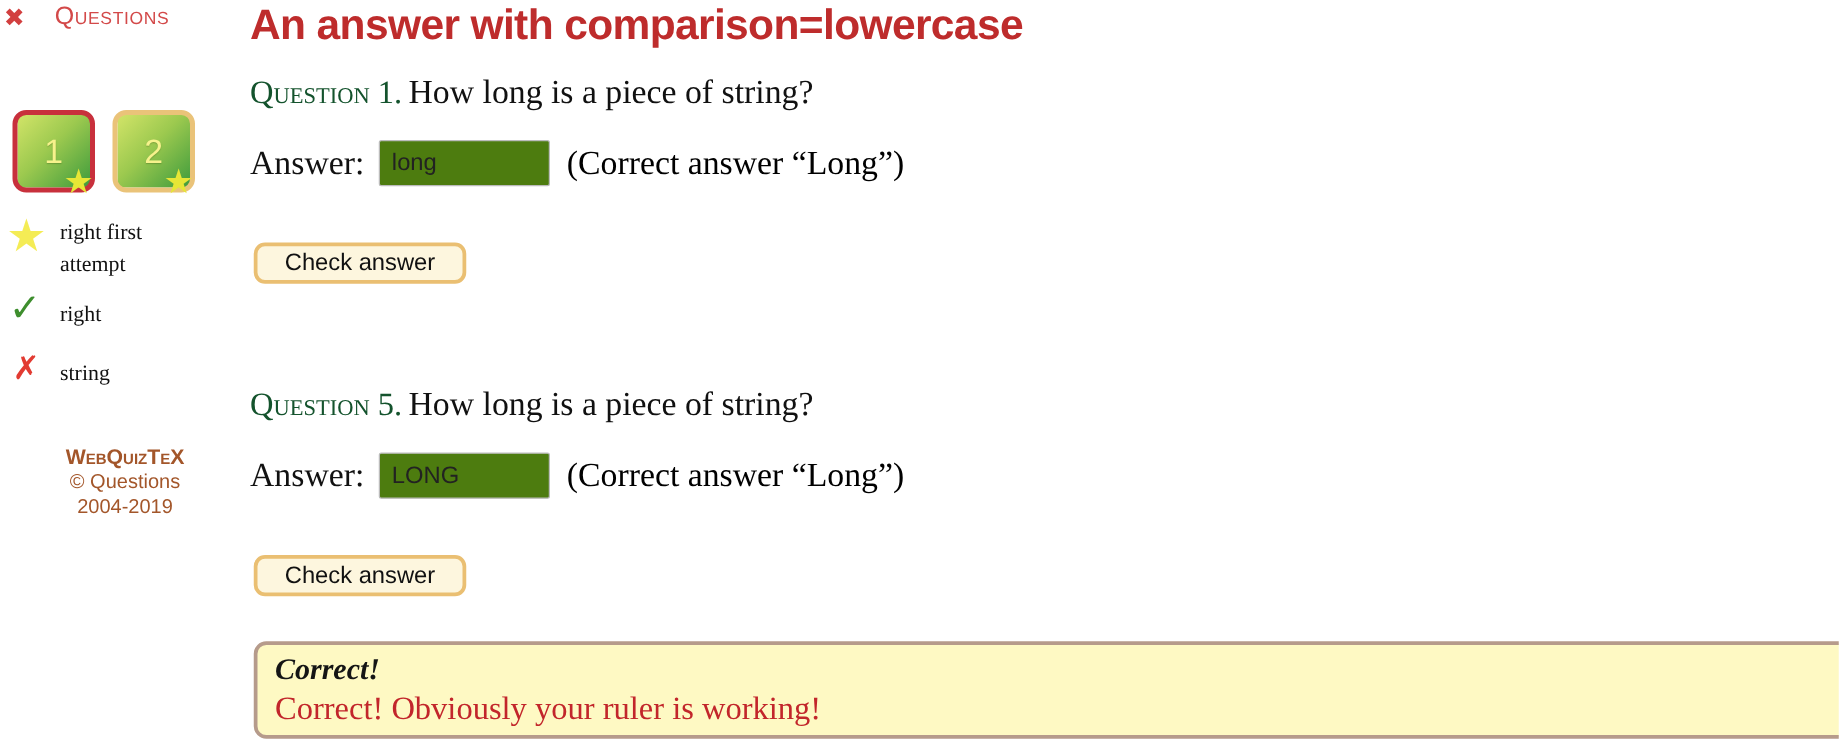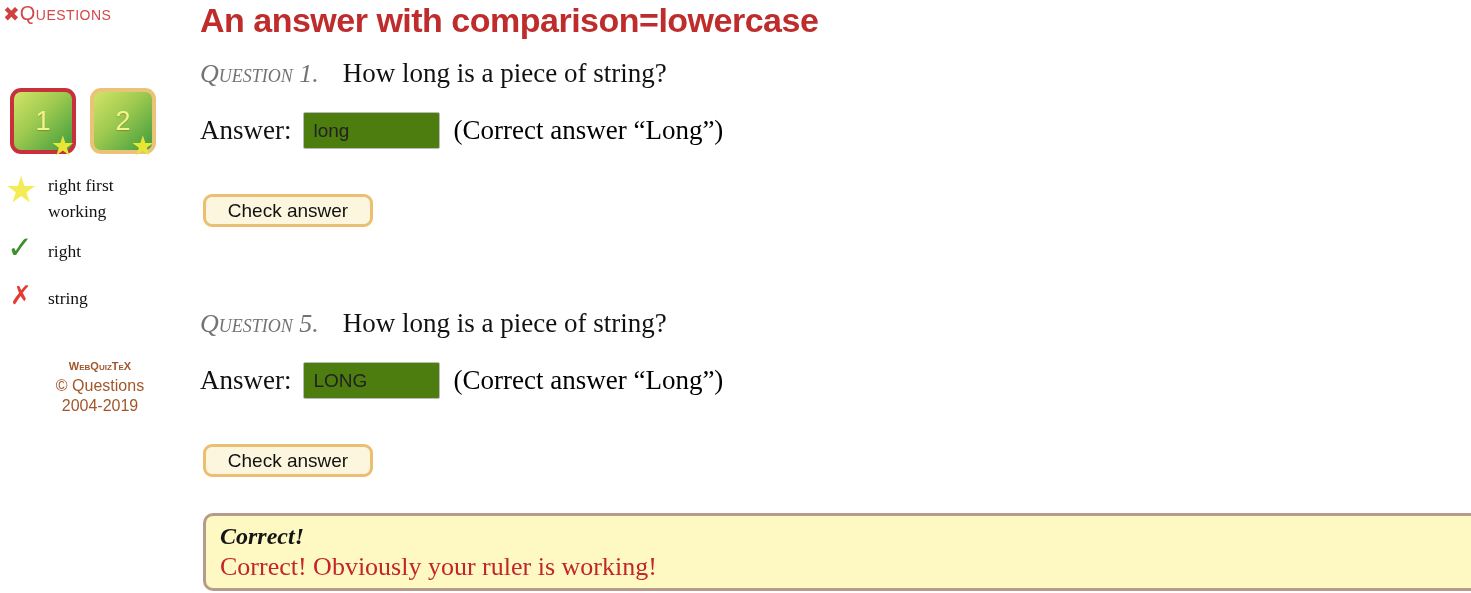--- a/index.html
+++ b/index.html
@@ -3,21 +3,21 @@
 <meta charset="utf-8">
 <style>
   * { margin:0; padding:0; box-sizing:border-box; }
   html,body { width:1471px; height:593px; background:#fff; overflow:hidden; position:relative;
               font-family:"Liberation Serif", serif; }
 
   
   .sidebar { position:absolute; left:0; top:0; width:196px; height:593px; }
   .sb-header { position:absolute; left:3px; top:2px; display:flex; align-items:center; cursor:pointer; }
   .x-icon { color:#d23f3f; font-size:20px; line-height:22px; font-family:"DejaVu Sans", sans-serif; }
-  .sb-title { margin-left:0; color:#d34949; font-family:"Liberation Sans", sans-serif;
+  .sb-title { margin-left:24px; color:#d34949; font-family:"Liberation Sans", sans-serif;
               font-variant:small-caps; font-size:20px; letter-spacing:0.5px; }
 
   .qbtn { position:absolute; top:88px; width:66px; height:66px; border-radius:11px;
           background:linear-gradient(135deg,#d2e468 0%,#9cc94f 45%,#3e9b3c 100%);
           display:flex; align-items:center; justify-content:center; cursor:pointer; }
   .qbtn1 { left:10px; border:4px solid #c8303c; }
   .qbtn2 { left:90px; border:4px solid #eac379; }
   .qnum { color:#f6f28c; font-family:"Liberation Sans", sans-serif; font-size:27px;
           text-shadow:0 1px 1px rgba(60,90,20,.35); }
   .qstar { position:absolute; right:-3px; bottom:-9px; font-size:27px; color:#e7e636;
@@ -27,28 +27,28 @@
   .li-star  { left:5px;  top:172px; font-size:36px; color:#f4ec55; }
   .li-check { left:7px;  top:232px; font-size:31px; color:#3e8e2e; font-weight:bold; }
   .li-cross { left:10px; top:282px; font-size:26px; color:#e23b32; font-weight:bold; }
   .legend-label { position:absolute; left:48px; font-size:17.5px; color:#111; width:100px; line-height:26px; }
   .ll-star  { top:172px; }
   .ll-check { top:238px; }
   .ll-cross { top:285px; }
 
   .sb-footer { position:absolute; left:13px; top:356px; width:174px; text-align:center;
                font-family:"Liberation Sans", sans-serif; color:#a3562a; font-size:16px; line-height:20px; }
-  .brand { font-weight:bold; font-variant:small-caps; font-size:11px; }
+  .brand { font-weight:bold; font-variant:small-caps; font-size:17px; }
 
   
   .page-title { position:absolute; left:200px; top:0px; font-family:"Liberation Sans", sans-serif;
                 font-weight:bold; font-size:34px; letter-spacing:-0.5px; color:#be2c2c; line-height:40px; }
 
   .q-line { position:absolute; left:200px; font-size:27px; color:#111; }
-  .q-label { font-variant:small-caps; color:#737373; font-size:26px; margin-right:24px;font-style:italic; }
+  .q-label { font-variant:small-caps; color:#14532d; font-size:26px; margin-right:5px; }
 
   .answer-row { position:absolute; left:200px; display:flex; align-items:center; }
   .answer-label { font-size:27px; color:#111; }
   .answer-input { margin-left:12px; width:137px; height:37px; border:1px solid #bbb; border-radius:2px;
                   font-family:"Liberation Sans", sans-serif; font-size:19px; color:#222; padding:0 9px;
                   background:#4d7c0f; }
   .hint { margin-left:13px; font-size:27px; color:#000000; }
 
   .check-btn { position:absolute; left:203px; min-width:170px; height:33px;
                background:#fdf6de; border:3px solid #eabf72; border-radius:9px;
@@ -75,21 +75,21 @@
     <span class="qnum">1</span>
     <span class="qstar">★</span>
   </div>
 
   <div class="qbtn qbtn2">
     <span class="qnum">2</span>
     <span class="qstar">★</span>
   </div>
 
   <span class="legend-icon li-star">★</span>
-  <span class="legend-label ll-star">right first working</span>
+  <span class="legend-label ll-star">right first attempt</span>
 
   <span class="legend-icon li-check">✓</span>
   <span class="legend-label ll-check">right</span>
 
   <span class="legend-icon li-cross">✗</span>
   <span class="legend-label ll-cross">string</span>
 
   <div class="sb-footer">
     <div class="brand">WebQuizTeX</div>
     <div>© Questions</div>

